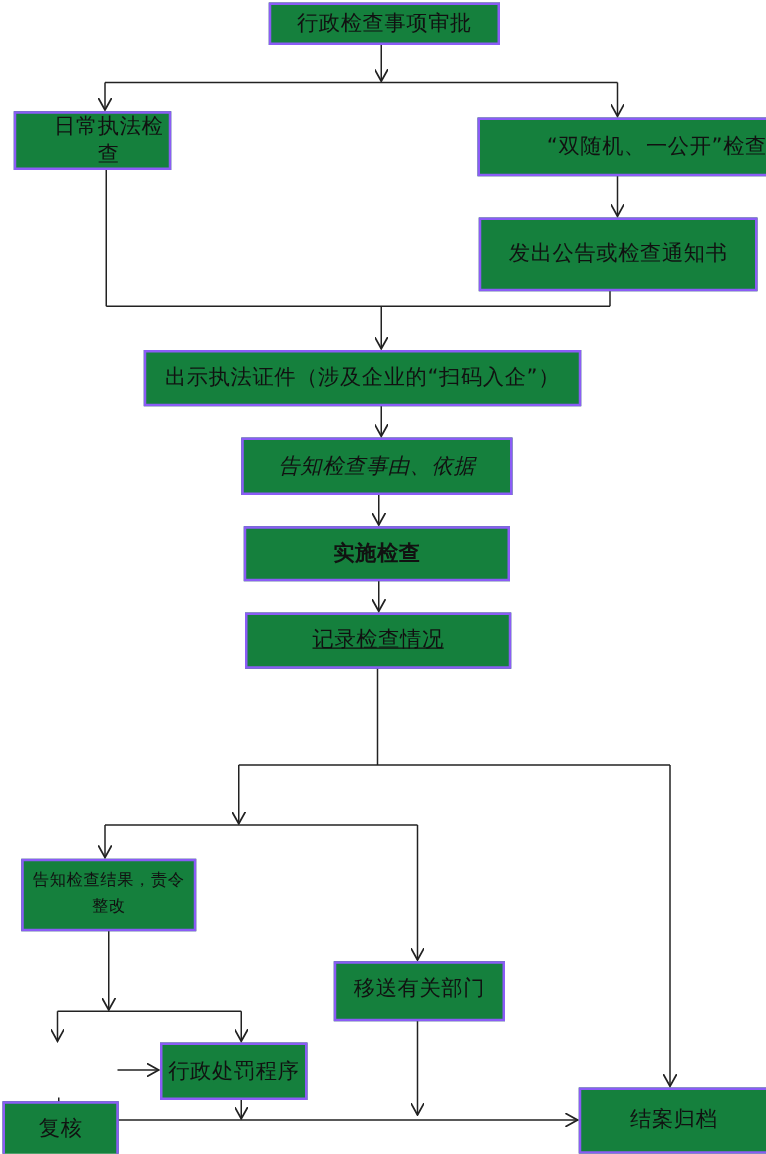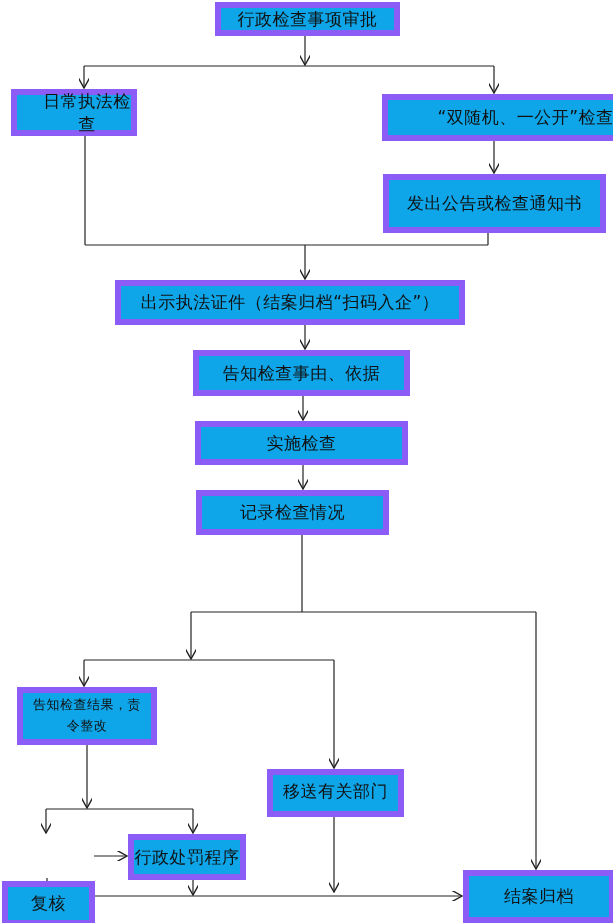--- a/index.html
+++ b/index.html
@@ -1,19 +1,19 @@
 <!DOCTYPE html>
 <html><head>
   <meta charset="utf-8">
   <style>
     html, body { margin: 0; padding: 0; background: #ffffff; }
     body { width: 613px; height: 923px; position: relative; overflow: hidden;
            font-family: "DejaVu Sans", "Liberation Sans", sans-serif; color: #111; }
     svg.lines { position: absolute; left: 0; top: 0; width: 613px; height: 923px; }
-    .box { position: absolute; box-sizing: border-box; border: 6px solid #8b5cf6; background: #0ea5e9;
+    .box { position: absolute; box-sizing: border-box; border: 2px solid #8b5cf6; background: #15803d;
            display: flex; align-items: center; justify-content: center; text-align: center;
            font-size: 17px; line-height: 1.3; letter-spacing: 0.5px; }
     .box.small { font-size: 13px; line-height: 1.6; padding: 0 6px; }
     .box.left { justify-content: flex-start; padding-left: 26px; }
   </style>
 </head>
 <body>
 
 <svg class="lines" xmlns="http://www.w3.org/2000/svg">
   <defs>
@@ -57,21 +57,21 @@
     <line x1="193" y1="879" x2="193" y2="895" marker-end="url(#arr)"></line>
     <line x1="334" y1="816" x2="334" y2="892" marker-end="url(#arr)"></line>
     <line x1="47" y1="896" x2="462" y2="896" marker-end="url(#arr)"></line>
   </g>
 </svg>
 
 <div class="box" style="left:215px;top:2px;width:185px;height:34px;">行政检查事项审批</div>
 <div class="box left" style="left:11px;top:89px;width:126px;height:47px;">日常执法检查</div>
 <div class="box" style="left:382px;top:94px;width:265px;height:47px;padding-left:22px;">“双随机、一公开”检查</div>
 <div class="box" style="left:383px;top:174px;width:223px;height:59px;">发出公告或检查通知书</div>
-<div class="box" style="left:115px;top:280px;width:350px;height:45px;">出示执法证件（结案归档“扫码入企”）</div>
-<div class="box" style="left:193px;top:350px;width:217px;height:46px;">告知检查事由、依据</div>
-<div class="box" style="left:195px;top:421px;width:213px;height:44px;">实施检查</div>
-<div class="box" style="left:196px;top:490px;width:193px;height:45px;">记录检查情况</div>
+<div class="box" style="left:115px;top:280px;width:350px;height:45px;">出示执法证件（涉及企业的“扫码入企”）</div>
+<div class="box" style="left:193px;top:350px;width:217px;height:46px;font-style:italic;">告知检查事由、依据</div>
+<div class="box" style="left:195px;top:421px;width:213px;height:44px;font-weight:bold;">实施检查</div>
+<div class="box" style="left:196px;top:490px;width:213px;height:45px;text-decoration:underline;">记录检查情况</div>
 <div class="box small" style="left:17px;top:687px;width:140px;height:58px;">告知检查结果，责令整改</div>
 <div class="box" style="left:267px;top:769px;width:137px;height:48px;font-family:Liberation Mono, monospace;">移送有关部门</div>
 <div class="box" style="left:2px;top:834px;width:93px;height:45px;margin-top:47px;">复核</div>
 <div class="box" style="left:128px;top:834px;width:118px;height:46px;">行政处罚程序</div>
 <div class="box" style="left:463px;top:870px;width:152px;height:53px;">结案归档</div>
 
 </body></html>

